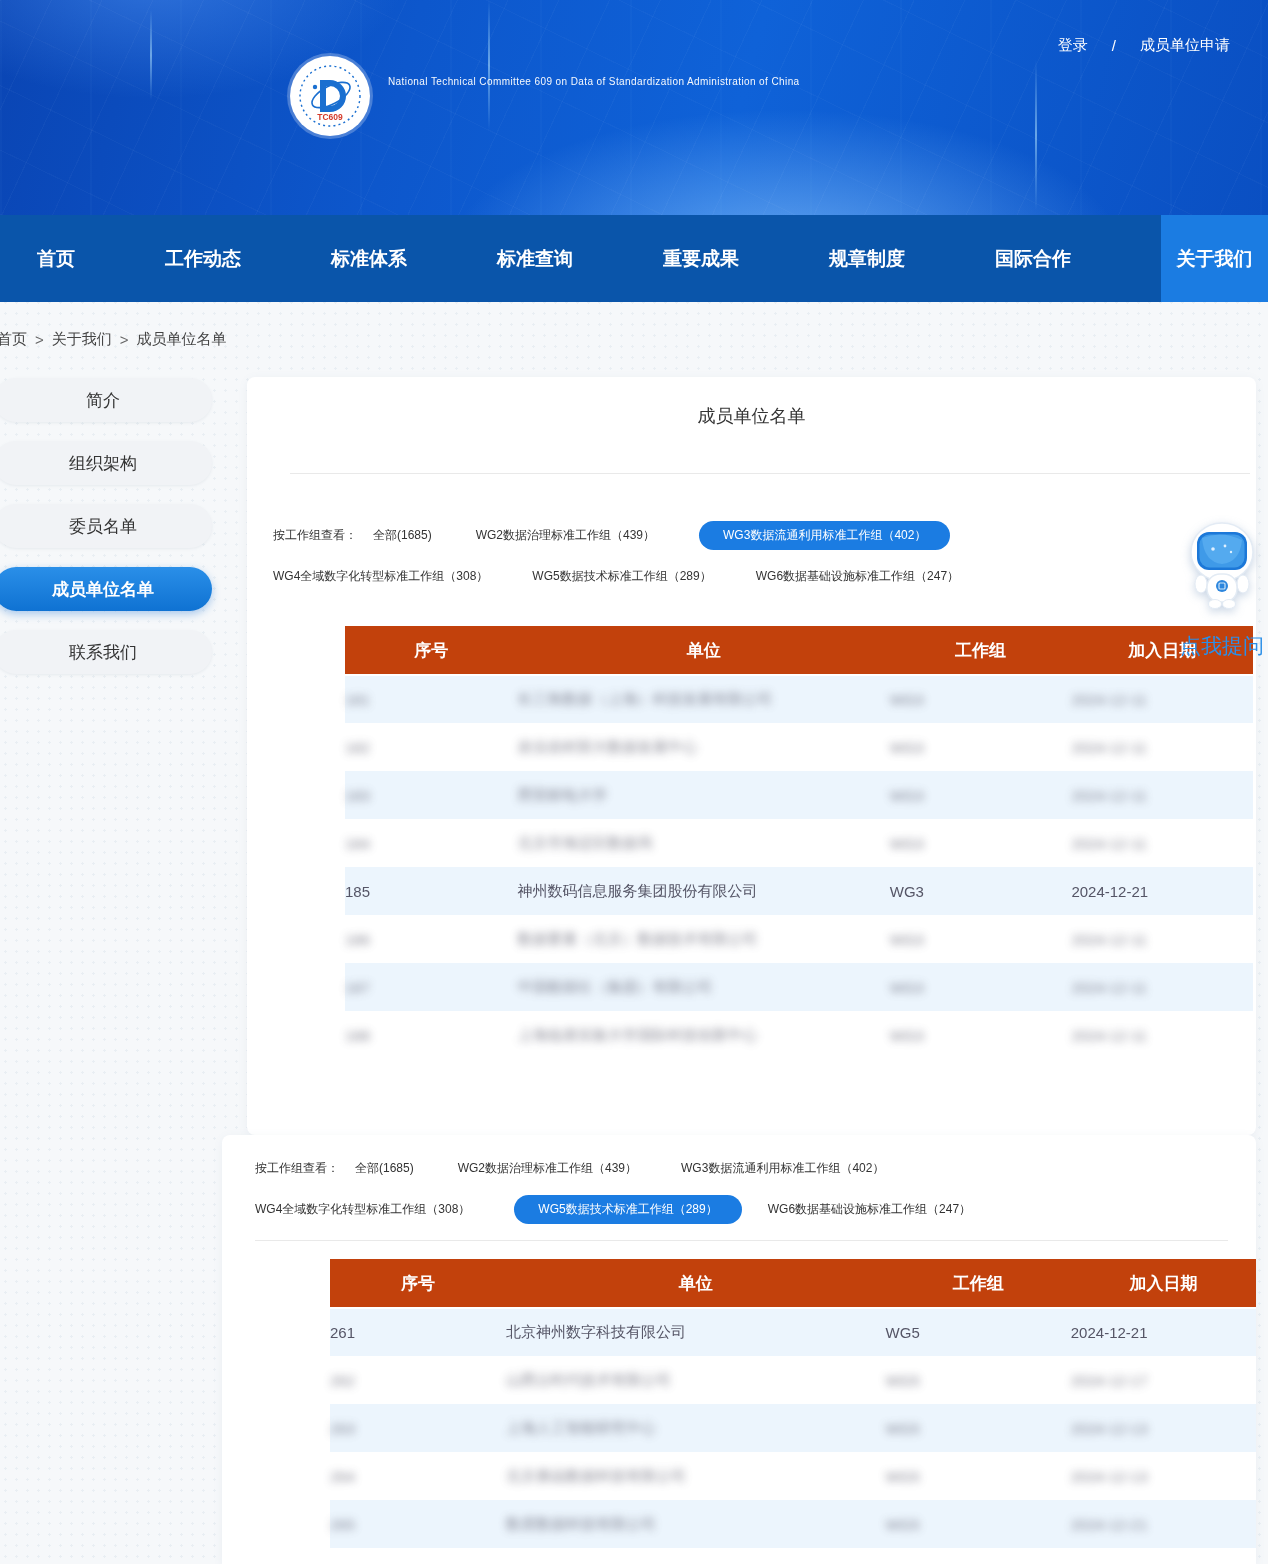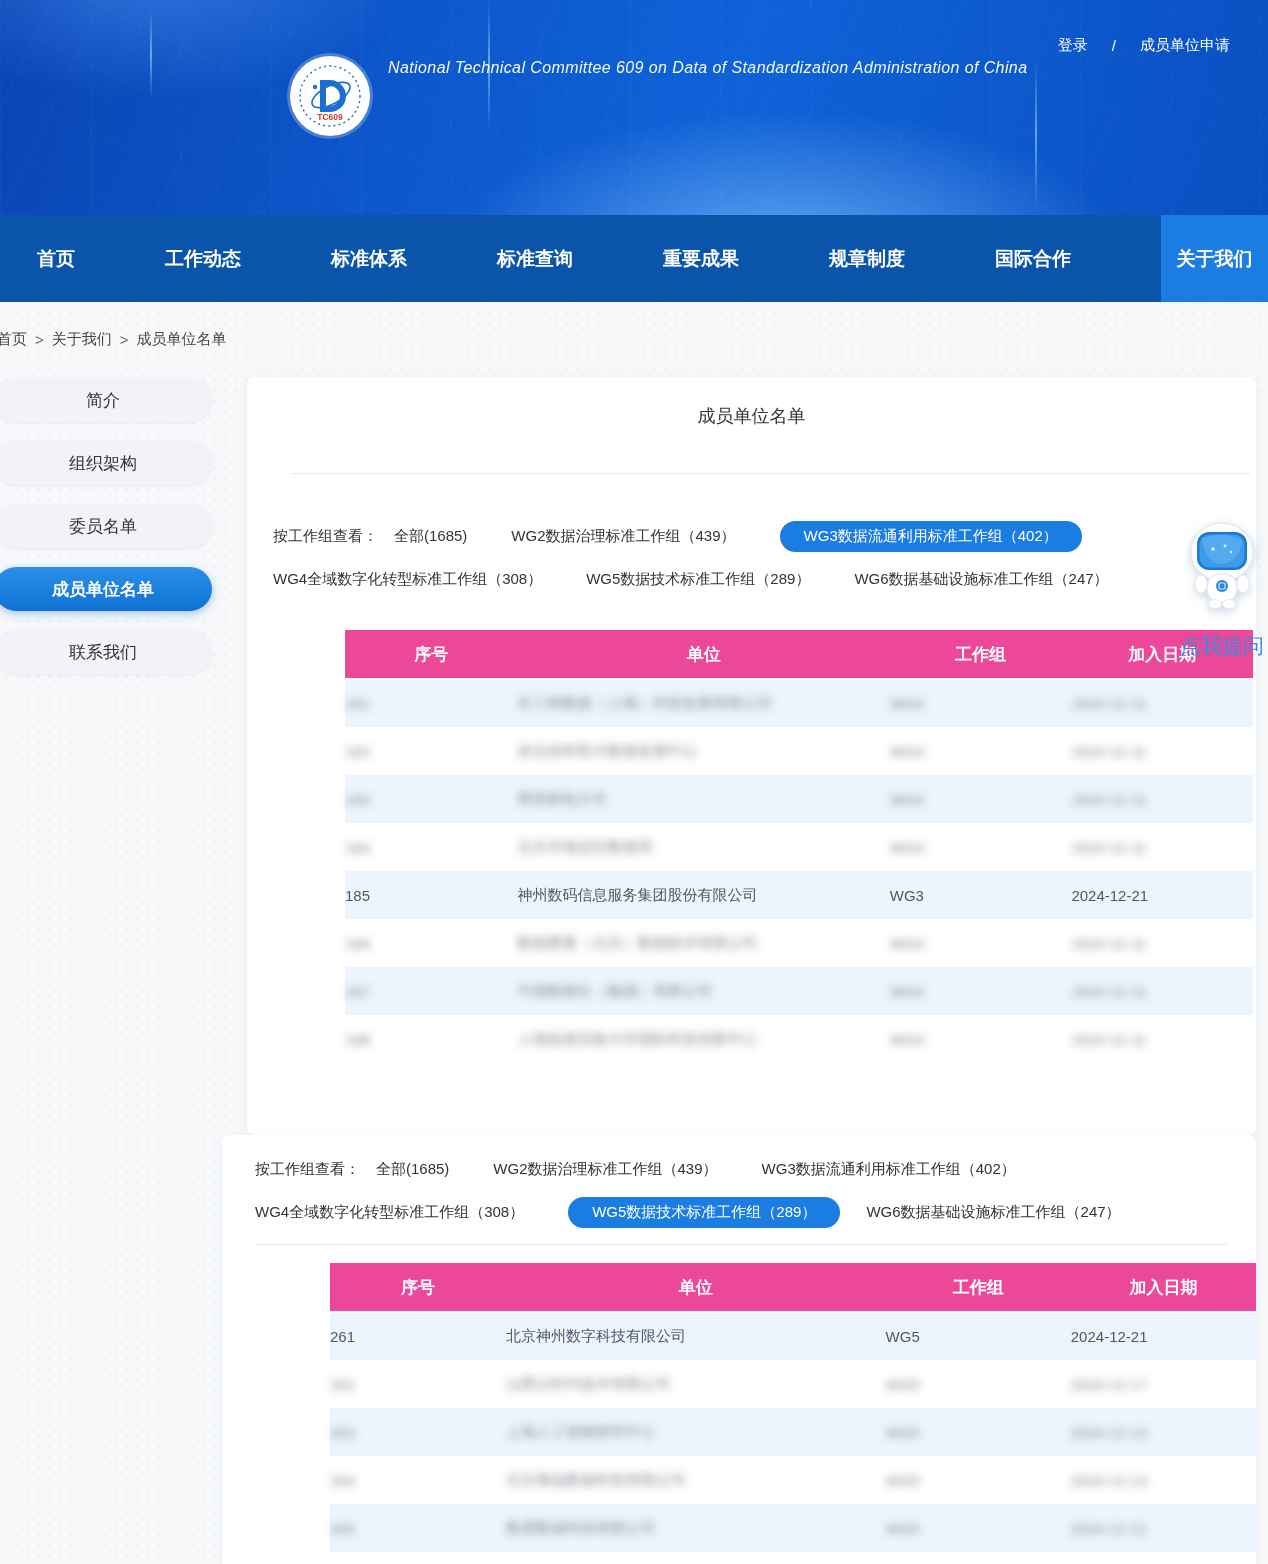--- a/index.html
+++ b/index.html
@@ -38,21 +38,21 @@
   .brand{ position:absolute; left:290px; top:56px; display:flex; align-items:flex-start; }
   .logo{
     width:80px; height:80px; border-radius:50%; background:#fff; flex:none;
     display:flex; flex-direction:column; align-items:center; justify-content:center;
     box-shadow:0 0 0 3px rgba(255,255,255,.25);
     position:relative;
   }
   .logo svg{ display:block; }
   .brand-text{ margin-left:18px; color:#fff; }
   .brand-title{ font-size:49px; font-weight:bold; letter-spacing:3px; line-height:62px; text-shadow:0 2px 6px rgba(0,40,120,.35); }
-  .brand-sub{ font-size:16px; letter-spacing:.4px; margin-top:3px; opacity:.96;font-style:italic; }
+  .brand-sub{ font-size:10px; letter-spacing:.4px; margin-top:20px; opacity:.96; }
   
   .nav{
     height:87px; background:#0a55aa; display:flex; align-items:stretch; padding-left:37px;
   }
   .nav-item{
     color:#fff; font-size:19px; font-weight:bold; display:flex; align-items:center;
     margin-right:90px; cursor:pointer; white-space:nowrap;
   }
   .nav-item.active{
     margin-right:0; margin-left:auto; background:#1b7ce2; width:138px; justify-content:center;
@@ -81,34 +81,34 @@
   }
   .card-bottom{
     position:absolute; left:222px; top:1135px; width:1034px; height:429px;
     background:#fff; border-radius:8px 8px 0 0; box-shadow:0 2px 10px rgba(100,130,160,.08);
   }
   .page-title{ text-align:center; font-size:22px; color:#222; font-weight:bold; padding-top:31px; }
   .page-subtitle{ text-align:center; font-size:18px; color:#333; margin-top:27px; }
   .divider{ border-top:1px solid #e9e9e9; margin:45px 6px 0 43px; }
   .divider2{ border-top:1px solid #e9e9e9; margin:16px 28px 0 33px; }
   
-  .filter{ margin-top:47px; padding-left:26px; font-size:15px; color:#333; }
+  .filter{ margin-top:47px; padding-left:26px; font-size:12px; color:#333; }
   .card-bottom .filter{ margin-top:0; padding-top:20px; padding-left:33px; }
   .filter-row{ display:flex; align-items:center; margin-bottom:13px; flex-wrap:nowrap; }
   .filter-label{ margin-right:16px; white-space:nowrap; }
   .filter-opt{ margin-right:44px; cursor:pointer; white-space:nowrap; padding:5px 0; }
   .filter-opt.pill{
     background:#1b7ce2; color:#fff; border-radius:18px; padding:6px 24px; margin-right:26px;
   }
   
   table.member{ border-collapse:collapse; table-layout:fixed; }
   .t1{ width:908px; margin:36px 0 0 98px; }
   .t2{ width:926px; margin:18px 0 0 108px; }
   table.member th{
-    background:#ec4899; color:#fff; font-size:17px; font-weight:bold;
+    background:#c2410c; color:#fff; font-size:17px; font-weight:bold;
     height:49px; text-align:center; border-bottom:2px solid #fff;
   }
   table.member td{ height:48px; font-size:15px; color:#556; }
   table.member tr.alt td{ background:#ecf5fd; }
   table.member .c1{ width:19%; } table.member .c2{ width:41%;margin-top:16px; }
   table.member .c3{ width:20%; } table.member .c4{ width:20%; }
   tr.blurred .cell-text{ filter:blur(4px); opacity:.72; }
   
   .assistant{ position:absolute; left:1176px; top:522px; width:92px; text-align:center; cursor:pointer; }
   .assistant svg{ display:block; margin:0 auto; filter:drop-shadow(0 3px 5px rgba(80,120,170,.3)); }

